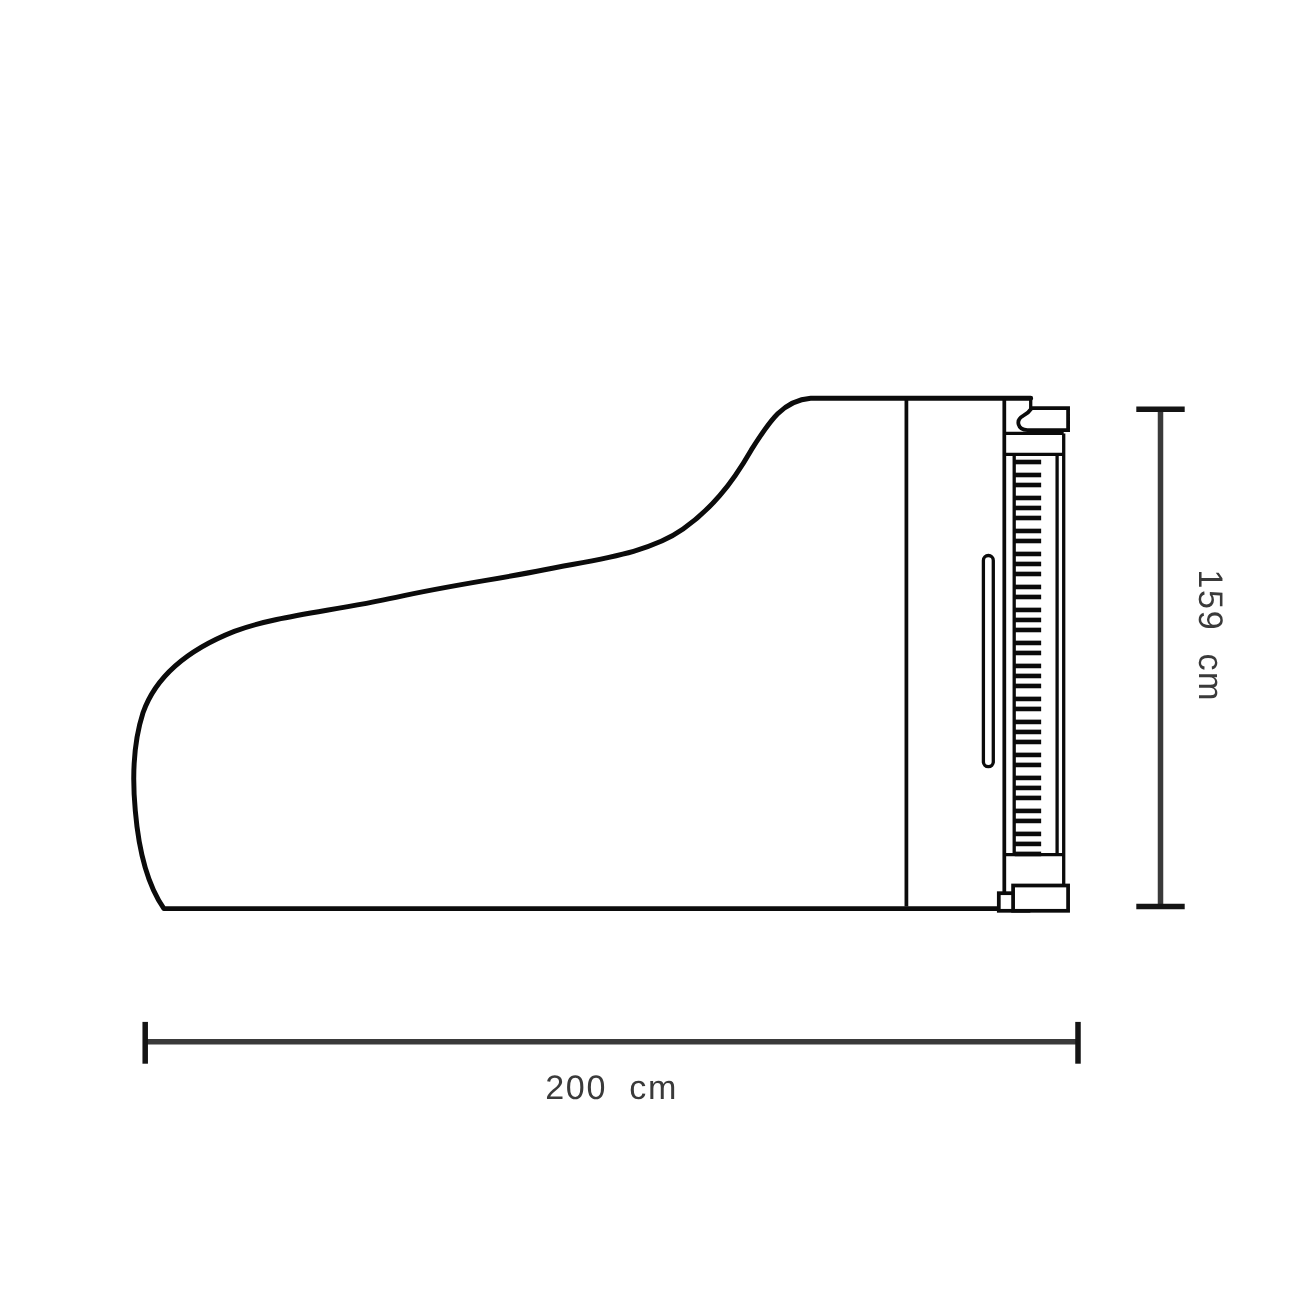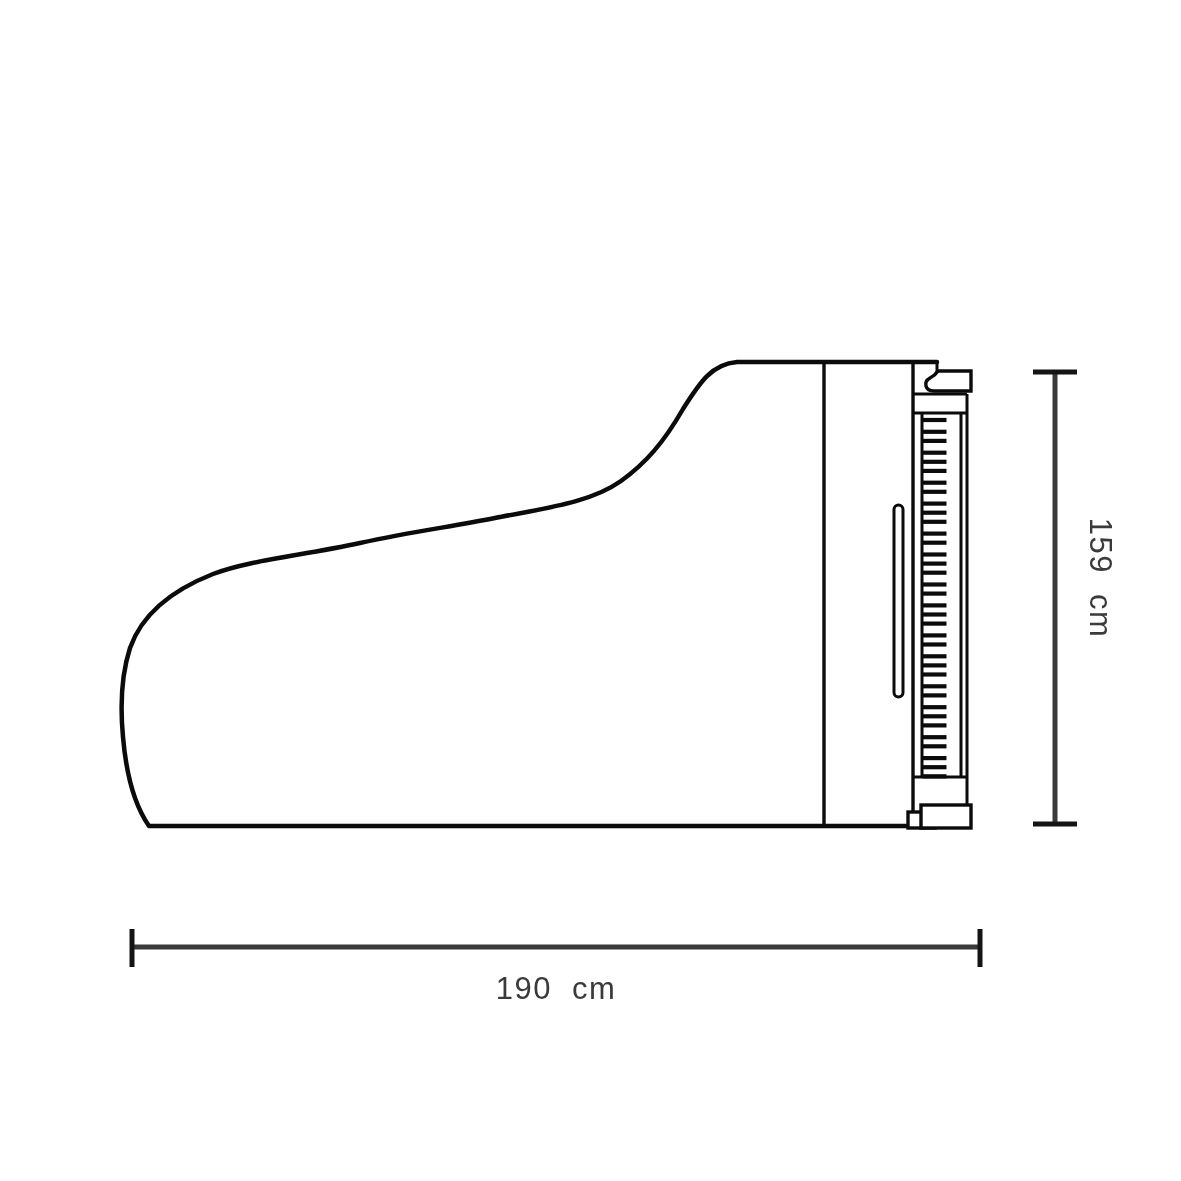--- a/index.html
+++ b/index.html
@@ -128,14 +128,14 @@
 
     <g>
       <line class="dim-line" x1="132" y1="947" x2="980" y2="947"></line>
       <line class="dim-cap" x1="132" y1="929" x2="132" y2="967"></line>
       <line class="dim-cap" x1="980" y1="929" x2="980" y2="967"></line>
     </g>
   </svg>
 
   <div class="dim-label rot" style="left:1100px; top:578px;">159 cm</div>
 
-  <div class="dim-label" style="left:556px; top:989px;">190 cm</div>
+  <div class="dim-label" style="left:556px; top:989px;">200 cm</div>
 </div>
 
 </body></html>

